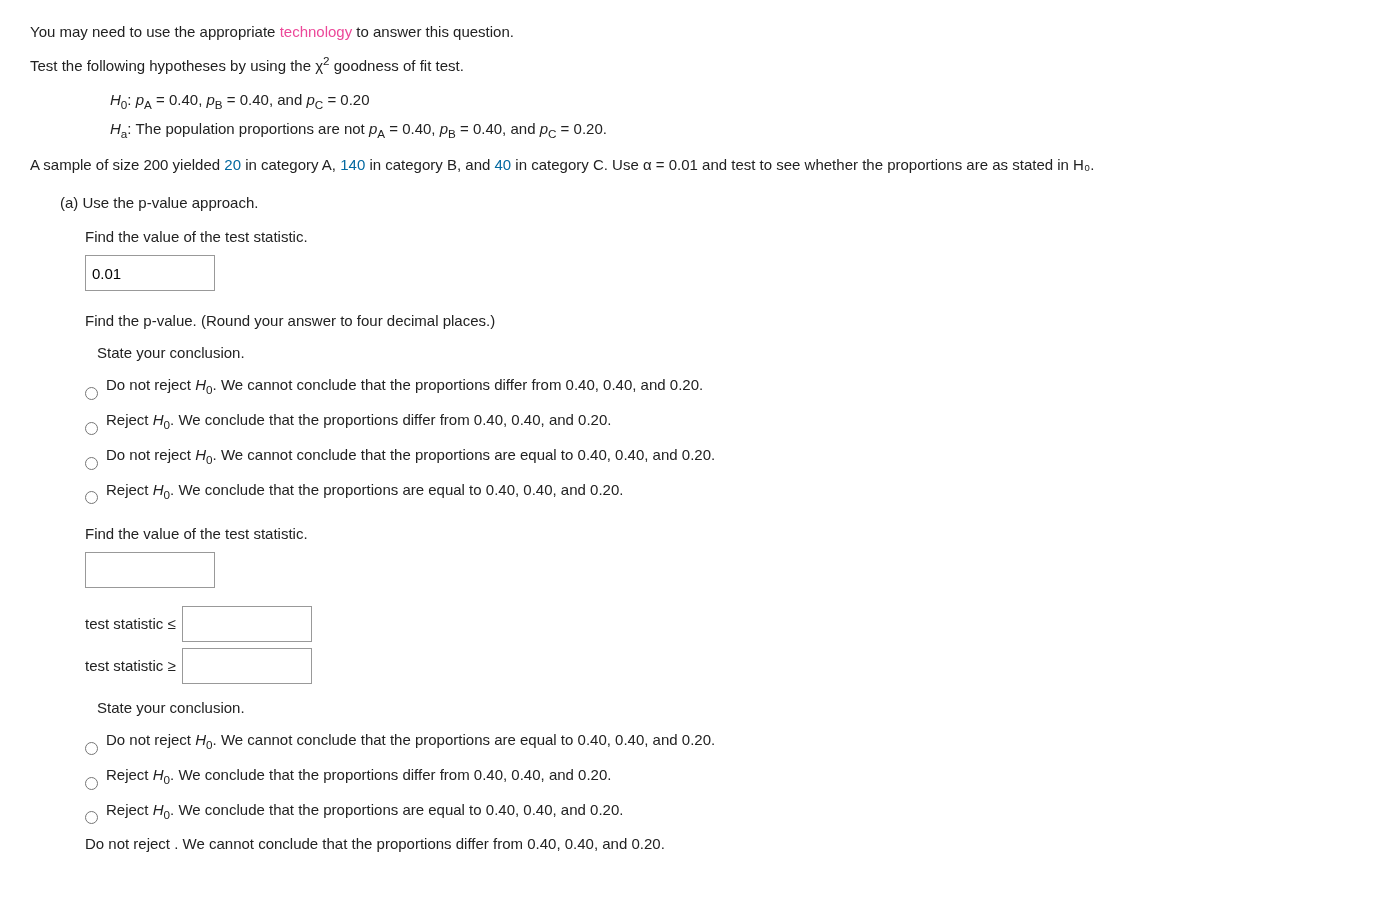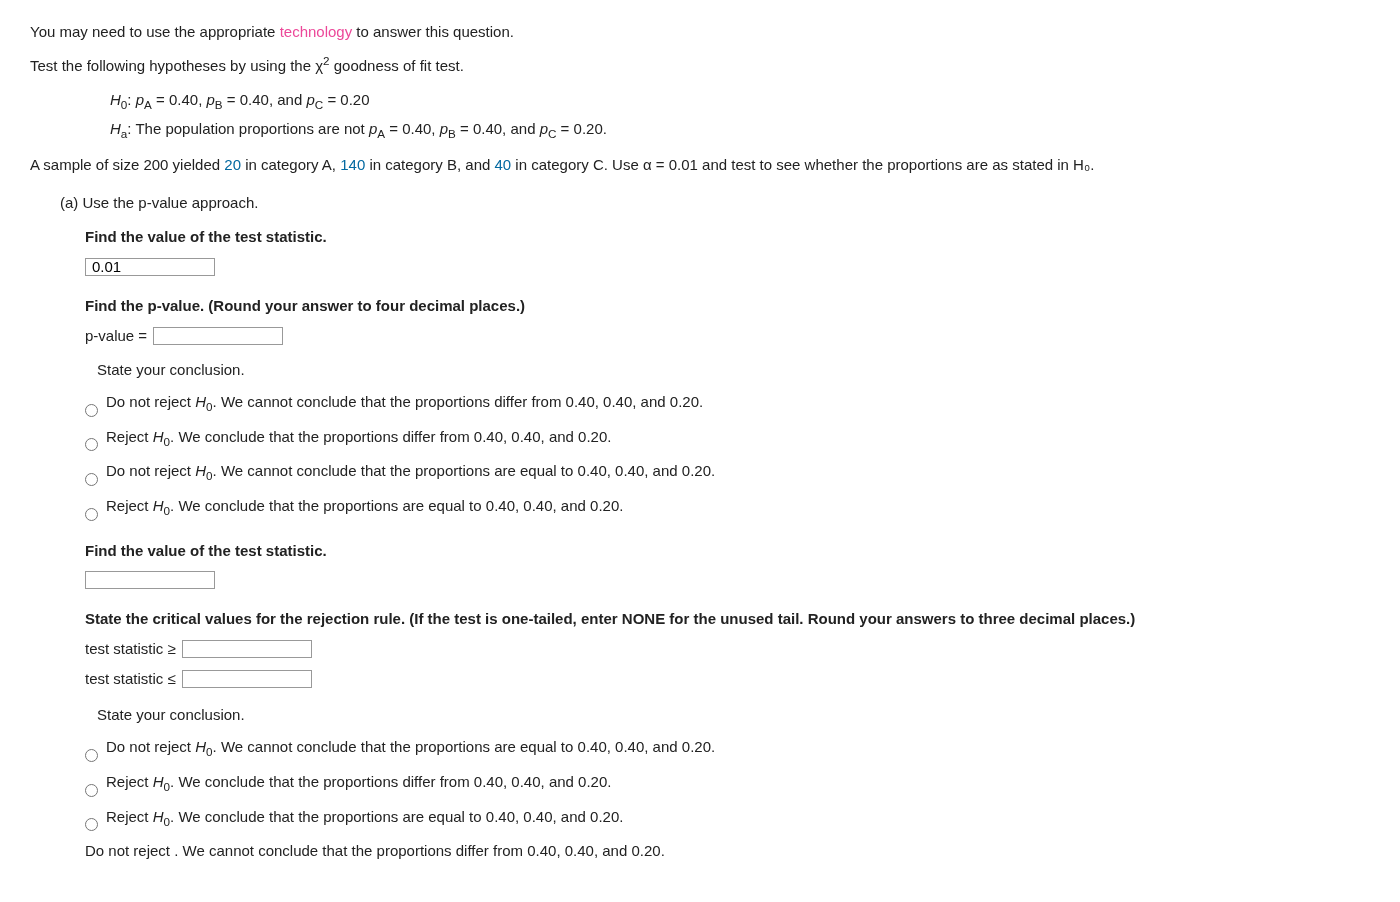--- a/index.html
+++ b/index.html
@@ -14,27 +14,27 @@
     .blue { color: #ec4899; }
     .highlight-blue { color: #0369a1; font-weight: normal; }
     .intro-line { margin-bottom: 8px; }
     .hypotheses { margin: 10px 0 10px 80px; }
     .hyp-line { display: flex; align-items: flex-start; gap: 4px; margin-bottom: 2px; }
     .sample-line { margin: 10px 0 14px 0; }
     .section { margin-bottom: 18px; }
     .part-header { margin: 14px 0 10px 0; font-weight: normal; }
     .indented { margin-left: 30px; }
     .indented2 { margin-left: 55px; }
-    .find-label { margin-bottom: 6px; font-weight: bold; }
+    .find-label { margin-bottom: 6px; }
     input[type="text"] {
       border: 1px solid #999;
       padding: 2px 6px;
       font-size: 15px;
       width: 130px;
-      height: 18px;
+      height: 36px;
       outline: none;
     }
     .pvalue-row { display: flex; align-items: center; gap: 6px; margin-bottom: 10px; }
     .radio-group { margin: 8px 0; }
     .radio-option { display: flex; align-items: flex-end; gap: 8px; margin-bottom: 8px; }
     .radio-option input[type="radio"] { margin-top: 3px; flex-shrink: 0; }
     .conclusion-label { margin: 8px 0 6px 12px; }
     .test-stat-row { display: flex; align-items: center; gap: 6px; margin-bottom: 6px; }
     sub { font-size: 0.78em; }
     sup { font-size: 0.78em; }
@@ -66,24 +66,20 @@
 <div class="section">
   <p class="part-header indented">(a)  Use the p-value approach.</p>
 
   <div class="indented2">
     <p class="find-label">Find the value of the test statistic.</p>
     <input type="text" value="0.01" style="margin-bottom: 14px;">
   </div>
 
   <div class="indented2" style="margin-top:4px;">
     <p class="find-label">Find the p-value. (Round your answer to four decimal places.)</p>
-    <div class="pvalue-row">
-      <span>p-value =</span>
-      <input type="text" value="" style="">
-    </div>
   </div>
 
   <div class="indented2" style="margin-top:8px;">
     <p class="conclusion-label">State your conclusion.</p>
     <div class="radio-group">
       <div class="radio-option">
         <input type="radio" name="partA" style="">
         <span>Do not reject <i>H</i><sub>0</sub>. We cannot conclude that the proportions differ from 0.40, 0.40, and 0.20.</span>
       </div>
       <div class="radio-option">
@@ -103,27 +99,26 @@
 </div>
 
 <div class="section" style="margin-top:10px;">
 
   <div class="indented2">
     <p class="find-label">Find the value of the test statistic.</p>
     <input type="text" value="" style="margin-bottom: 14px;">
   </div>
 
   <div class="indented2" style="margin-top:4px;">
-    <p class="find-label">State the critical values for the rejection rule. (If the test is one-tailed, enter NONE for the unused tail. Round your answers to three decimal places.)</p>
     <div class="test-stat-row">
-      <span>test statistic ≥</span>
+      <span>test statistic ≤</span>
       <input type="text" class="input-small" value="" style="">
     </div>
     <div class="test-stat-row">
-      <span>test statistic ≤</span>
+      <span>test statistic ≥</span>
       <input type="text" class="input-small" value="" style="">
     </div>
   </div>
 
   <div class="indented2" style="margin-top:12px;">
     <p class="conclusion-label">State your conclusion.</p>
     <div class="radio-group">
       <div class="radio-option">
         <input type="radio" name="partB" style="">
         <span>Do not reject <i>H</i><sub>0</sub>. We cannot conclude that the proportions are equal to 0.40, 0.40, and 0.20.</span>

